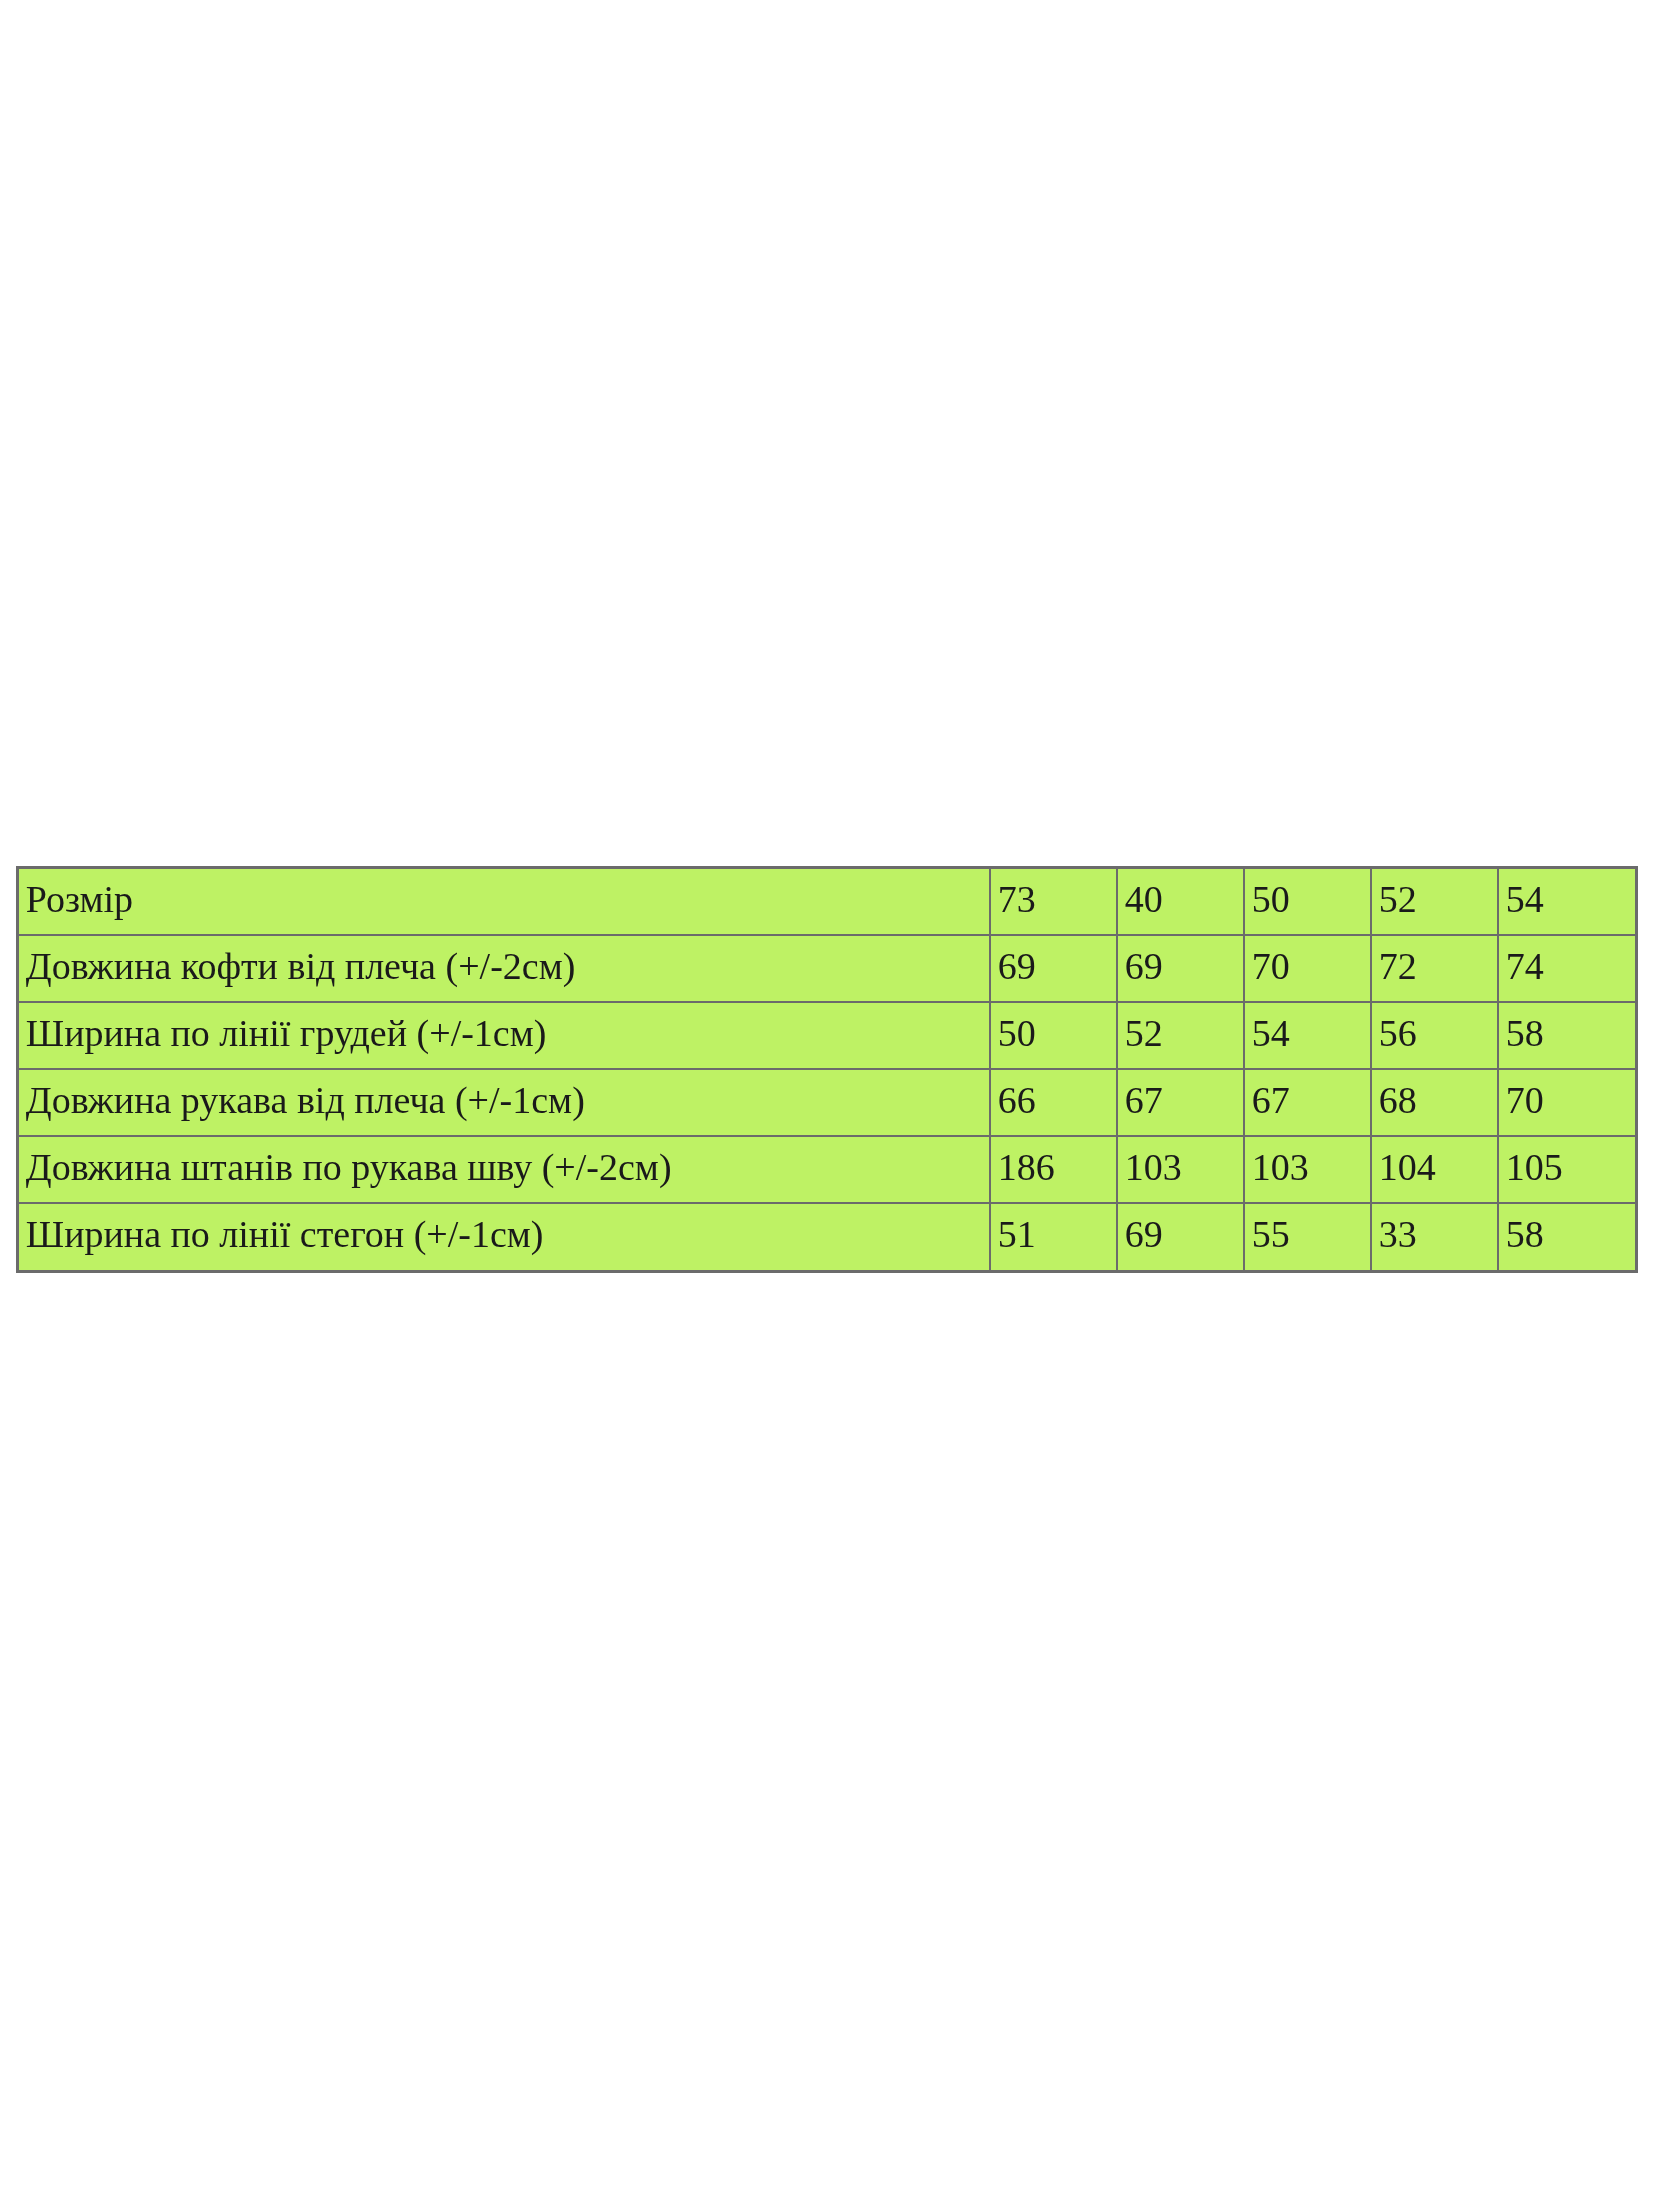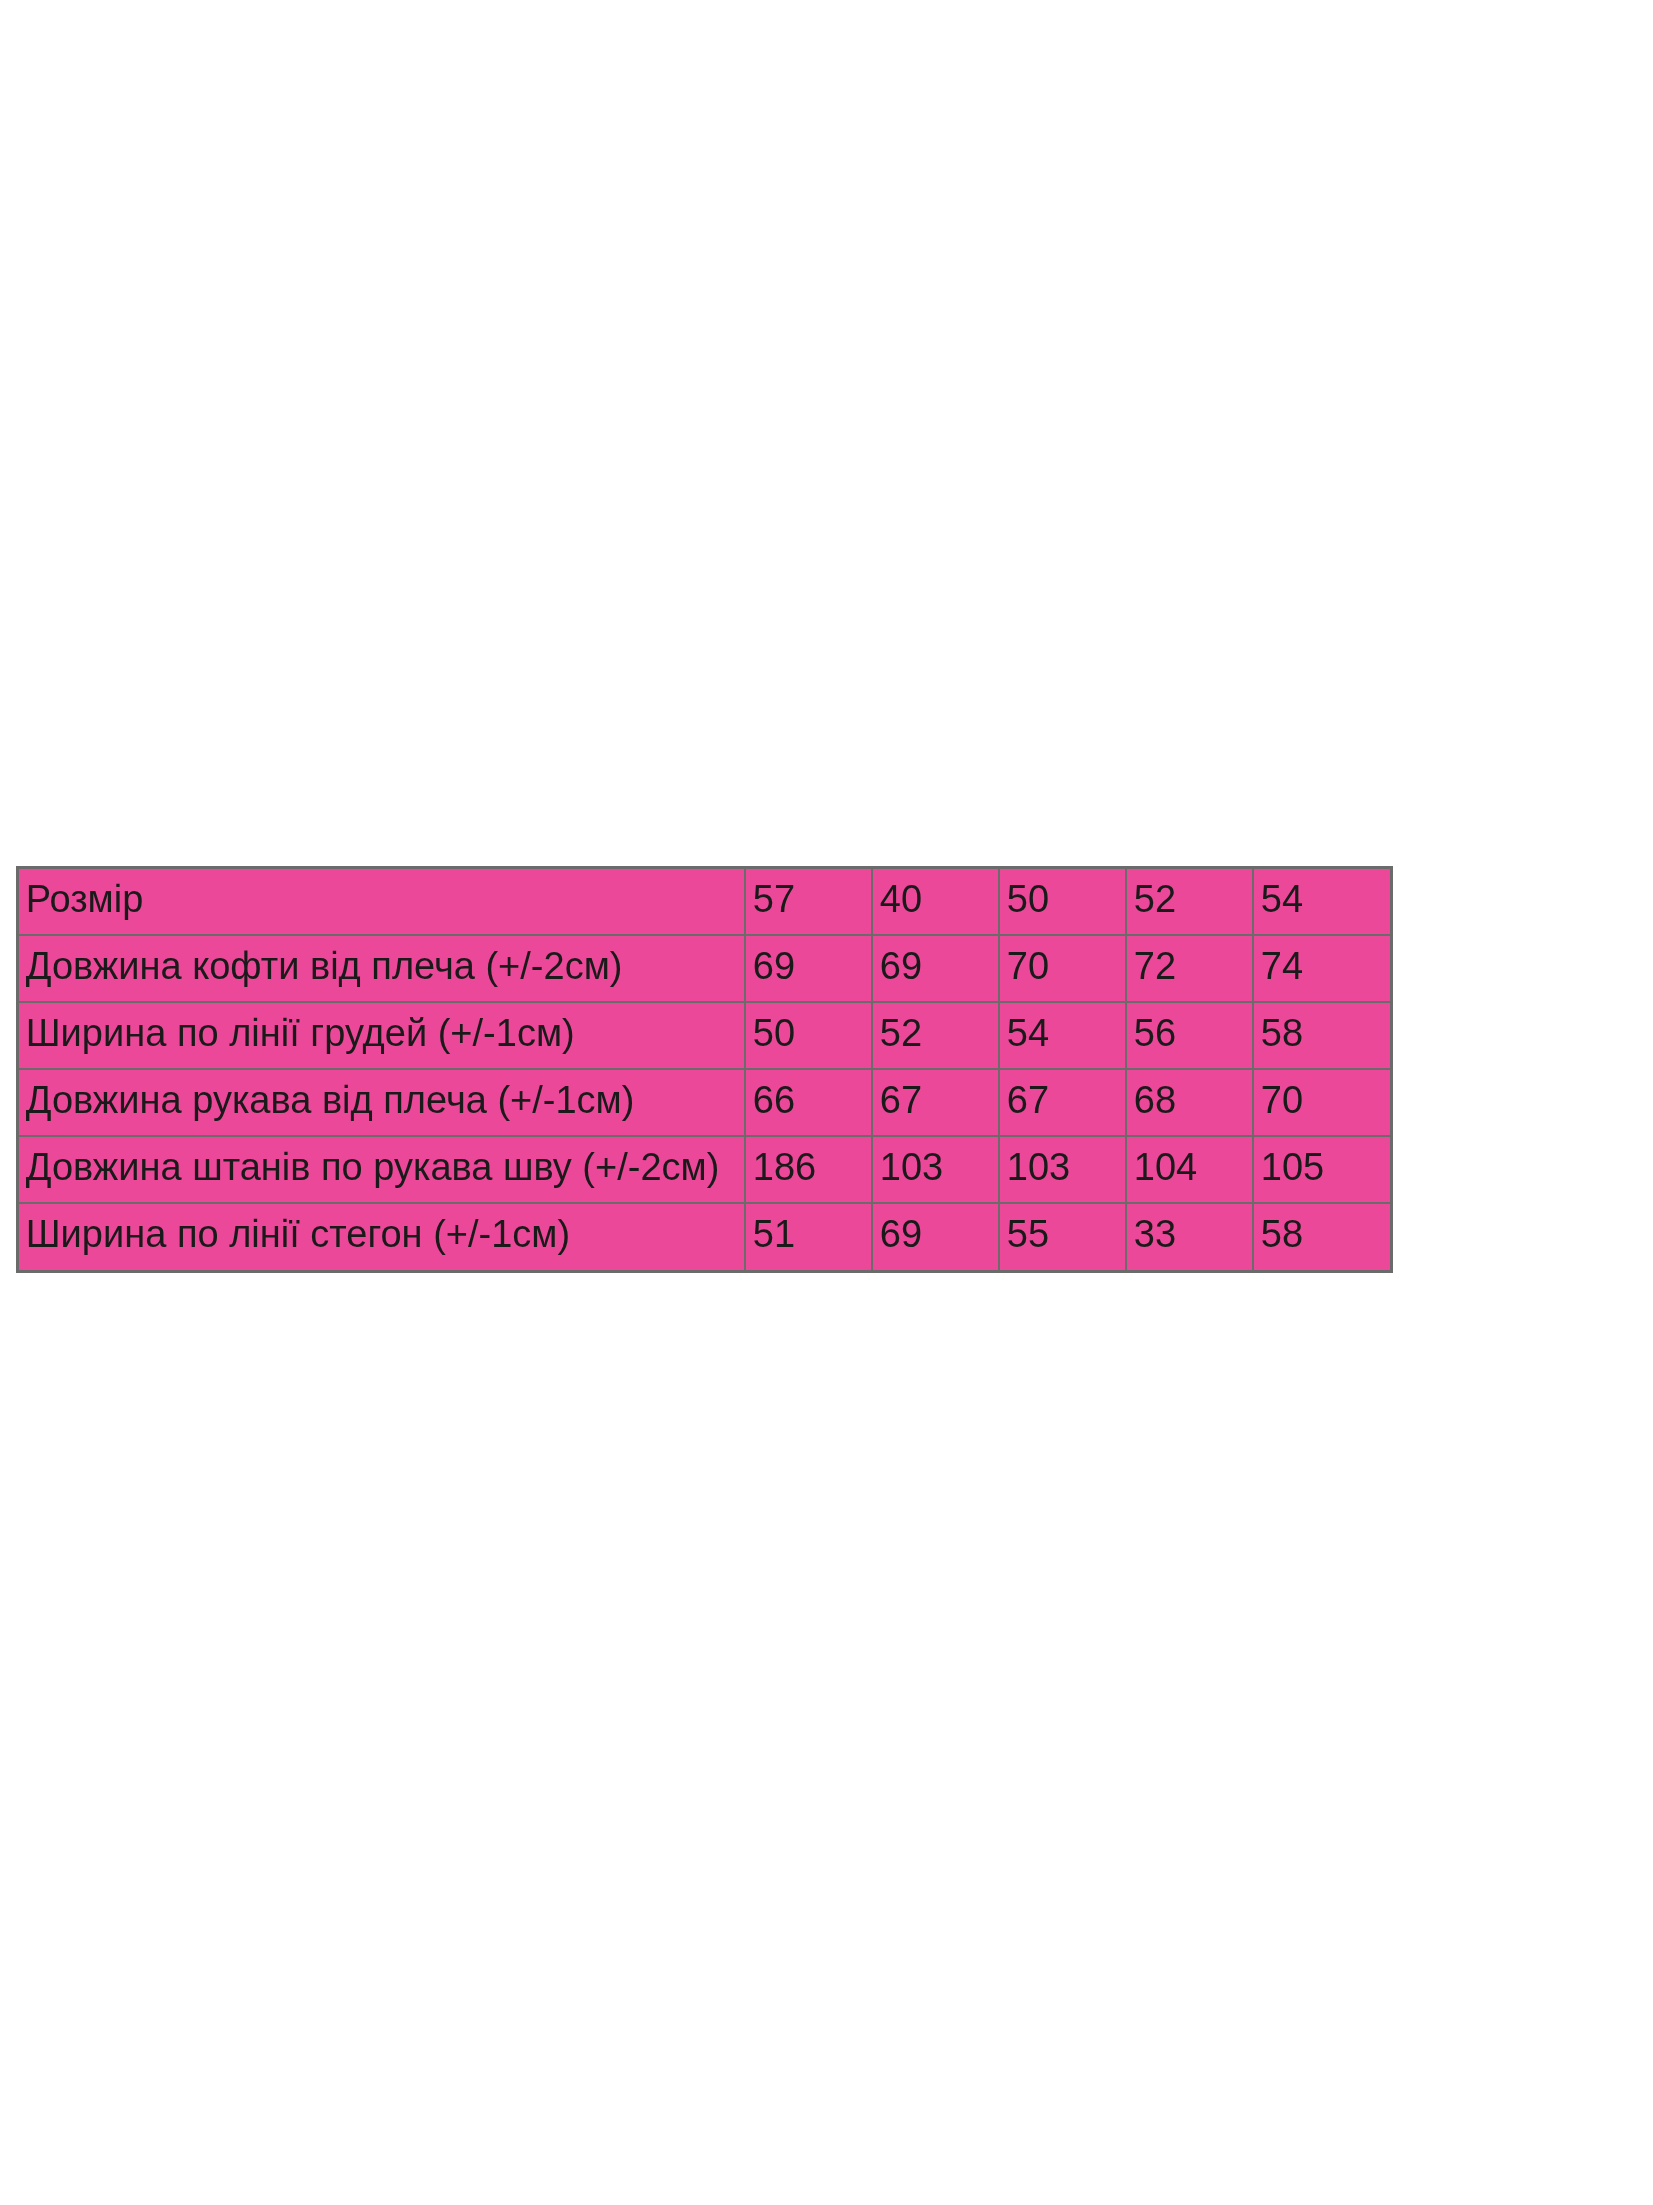--- a/index.html
+++ b/index.html
@@ -15,23 +15,24 @@
   }
   #size-table-wrap {
     position: absolute;
     left: 16.3px;
     top: 866px;
     width: 1638px;
   }
   table.size-table {
     border-collapse: collapse;
     table-layout: fixed;
-    width: 1377px;
+    width: 1622px;
     border: 3.3px solid #6b6b6b;
-    background: #ec4899;
+    background: #bef264;
+    font-family: Liberation Serif, serif;
   }
   table.size-table td {
     border: 2.5px solid #6b6b6b;
     padding: 1.6px 6.5px 6.5px 6.5px;
     font-size: 38px;
     line-height: 1.08;
     color: #1a1a1a;
     white-space: nowrap;
     overflow: hidden;
     height: 57px;
@@ -49,21 +50,21 @@
   }
 </style>
 </head>
 <body>
 
 <div id="size-table-wrap">
   <table class="size-table">
     <tbody>
       <tr>
         <td class="label">Розмір</td>
-        <td class="value">57</td>
+        <td class="value">73</td>
         <td class="value">40</td>
         <td class="value">50</td>
         <td class="value">52</td>
         <td class="value last">54</td>
       </tr>
       <tr>
         <td class="label">Довжина кофти від плеча (+/-2см)</td>
         <td class="value">69</td>
         <td class="value">69</td>
         <td class="value">70</td>

